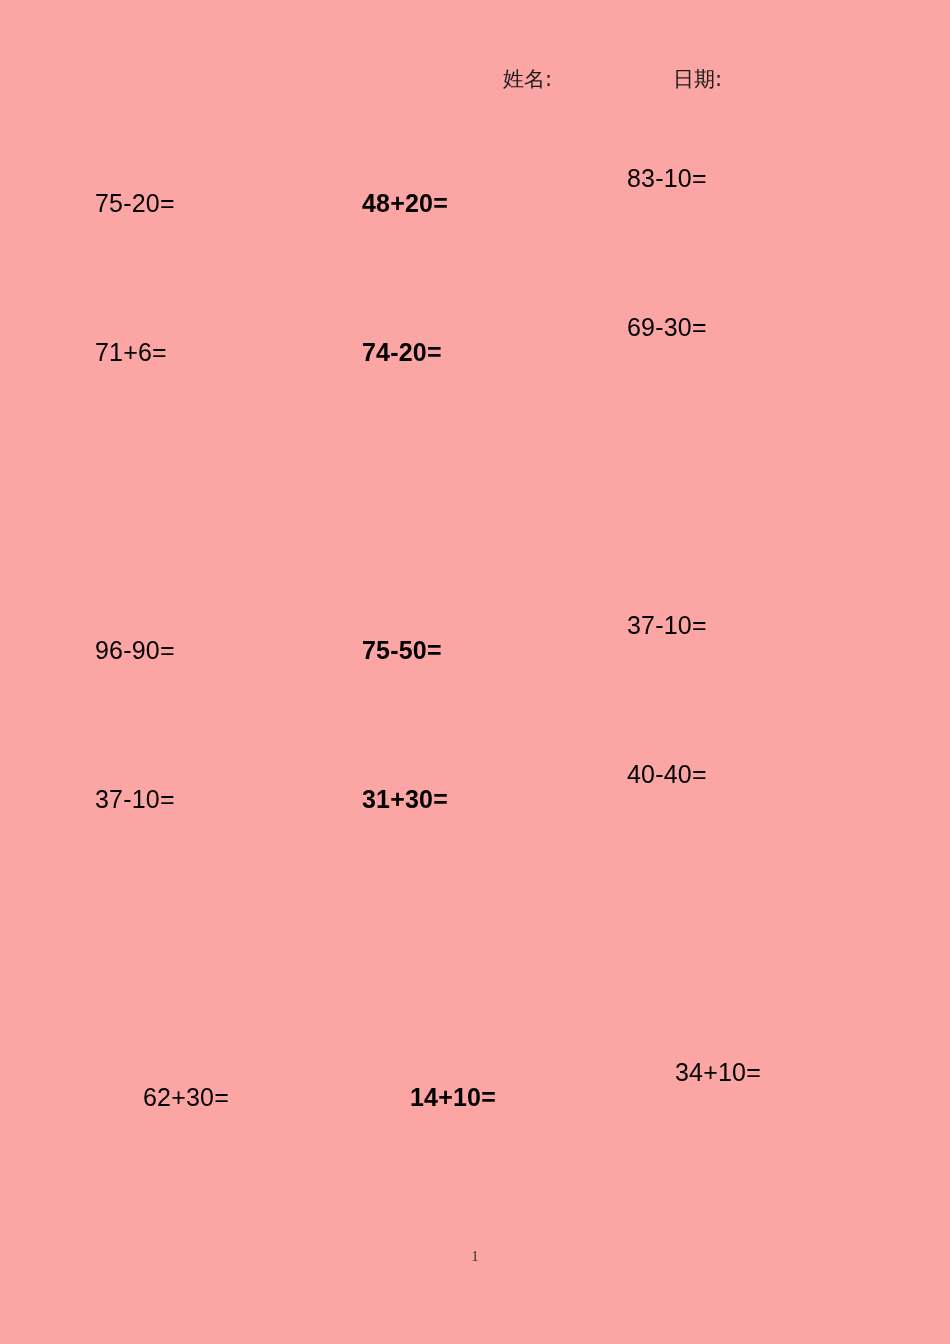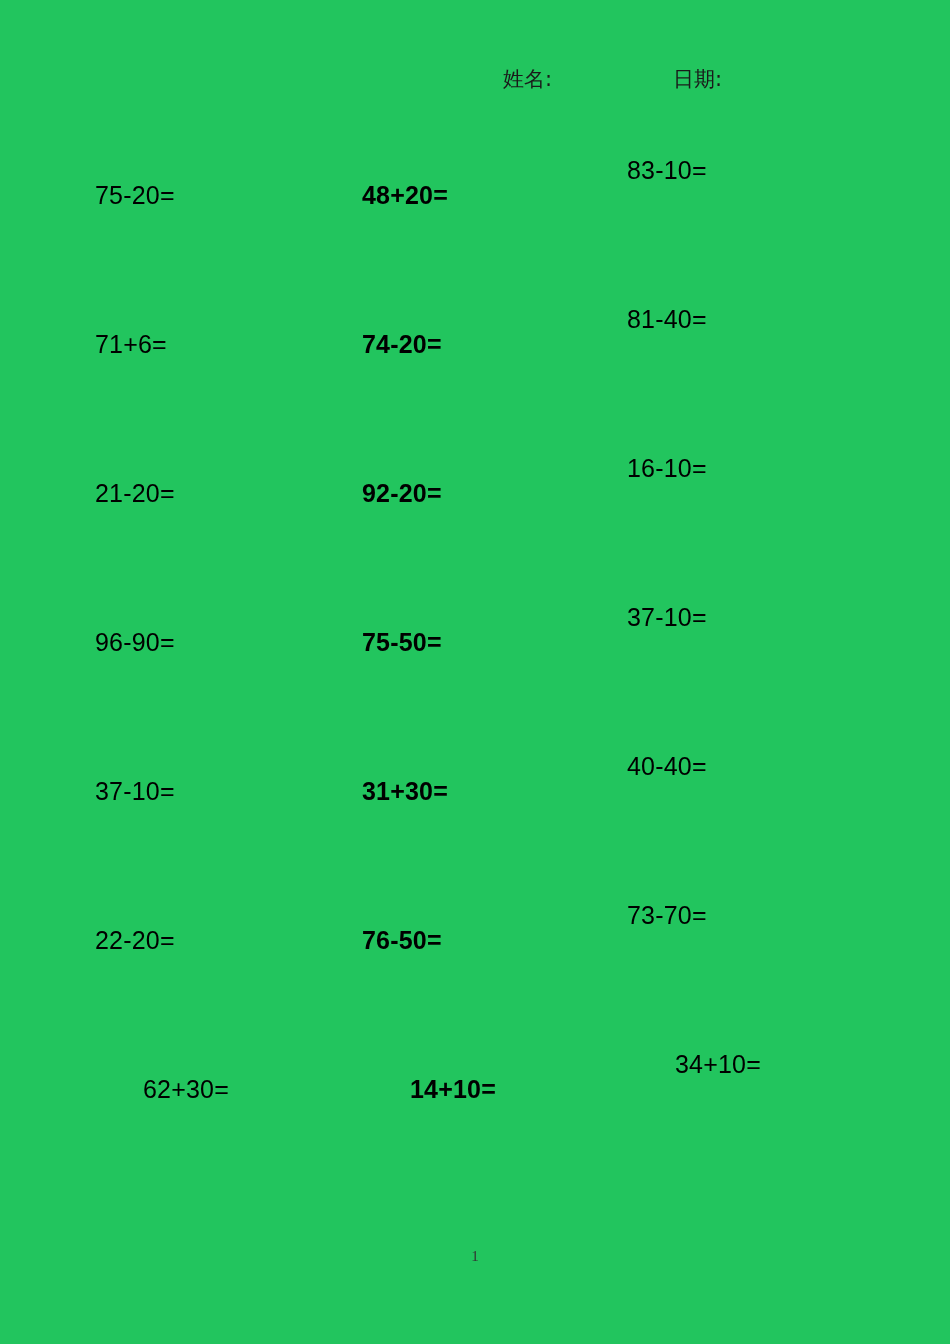--- a/index.html
+++ b/index.html
@@ -5,21 +5,21 @@
   html, body {
     margin: 0;
     padding: 0;
     background: #ffffff;
   }
 
   .page {
     position: relative;
     width: 950px;
     height: 1344px;
-    background: #22c55e;
+    background: #fca5a5;
     overflow: hidden;
     font-family: "Liberation Sans", sans-serif;
     color: #000000;
   }
 
   
   .worksheet-header {
     position: absolute;
     left: 0;
     top: 66px;
@@ -34,21 +34,21 @@
     color: #1a1a1a;
     white-space: nowrap;
   }
   .header-field.name-field { left: 503px; top: 0; }
   .header-field.date-field { left: 673px; top: 0; text-align: right; }
 
   
   .problems {
     position: absolute;
     left: 0;
-    top: 0;
+    top: 8px;
     width: 950px;
     height: 1180px;
   }
   .problem-row {
     position: absolute;
     left: 0;
     width: 950px;
     height: 149px;
   }
   .problem {
@@ -91,46 +91,36 @@
 
     <div class="problem-row" style="top:145px;">
       <div class="problem col-1">75-20=</div>
       <div class="problem col-2">48+20=</div>
       <div class="problem col-3">83-10=</div>
     </div>
 
     <div class="problem-row" style="top:294px;">
       <div class="problem col-1">71+6=</div>
       <div class="problem col-2">74-20=</div>
-      <div class="problem col-3">81-40=</div>
+      <div class="problem col-3">69-30=</div>
     </div>
 
-    <div class="problem-row" style="top:443px;">
-      <div class="problem col-1">21-20=</div>
-      <div class="problem col-2">92-20=</div>
-      <div class="problem col-3">16-10=</div>
-    </div>
 
     <div class="problem-row" style="top:592px;padding-left:8px;">
       <div class="problem col-1">96-90=</div>
       <div class="problem col-2">75-50=</div>
       <div class="problem col-3">37-10=</div>
     </div>
 
     <div class="problem-row" style="top:741px;">
       <div class="problem col-1">37-10=</div>
       <div class="problem col-2">31+30=</div>
       <div class="problem col-3">40-40=</div>
     </div>
 
-    <div class="problem-row" style="top:890px;">
-      <div class="problem col-1">22-20=</div>
-      <div class="problem col-2">76-50=</div>
-      <div class="problem col-3">73-70=</div>
-    </div>
 
     <div class="problem-row" style="top:1039px;margin-left:48px;">
       <div class="problem col-1">62+30=</div>
       <div class="problem col-2">14+10=</div>
       <div class="problem col-3">34+10=</div>
     </div>
 
   </div>
 
   <div class="page-number">1</div>

